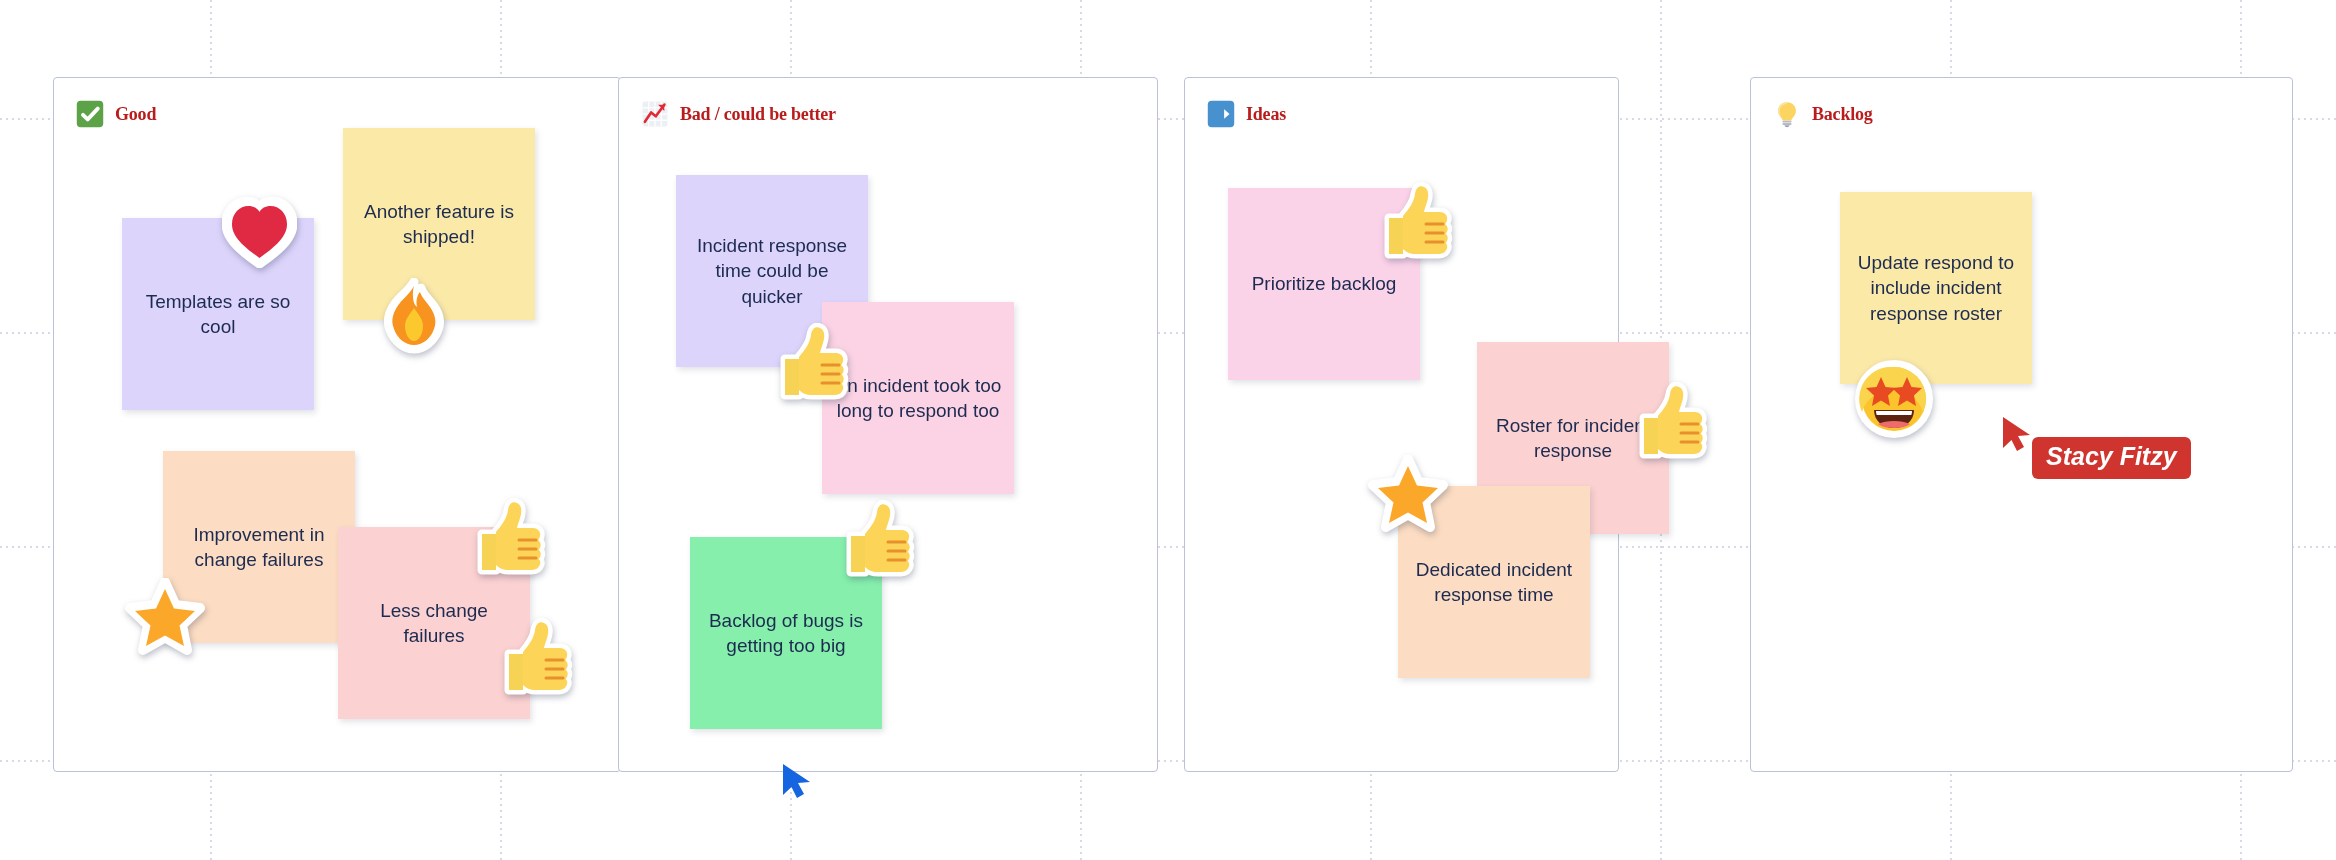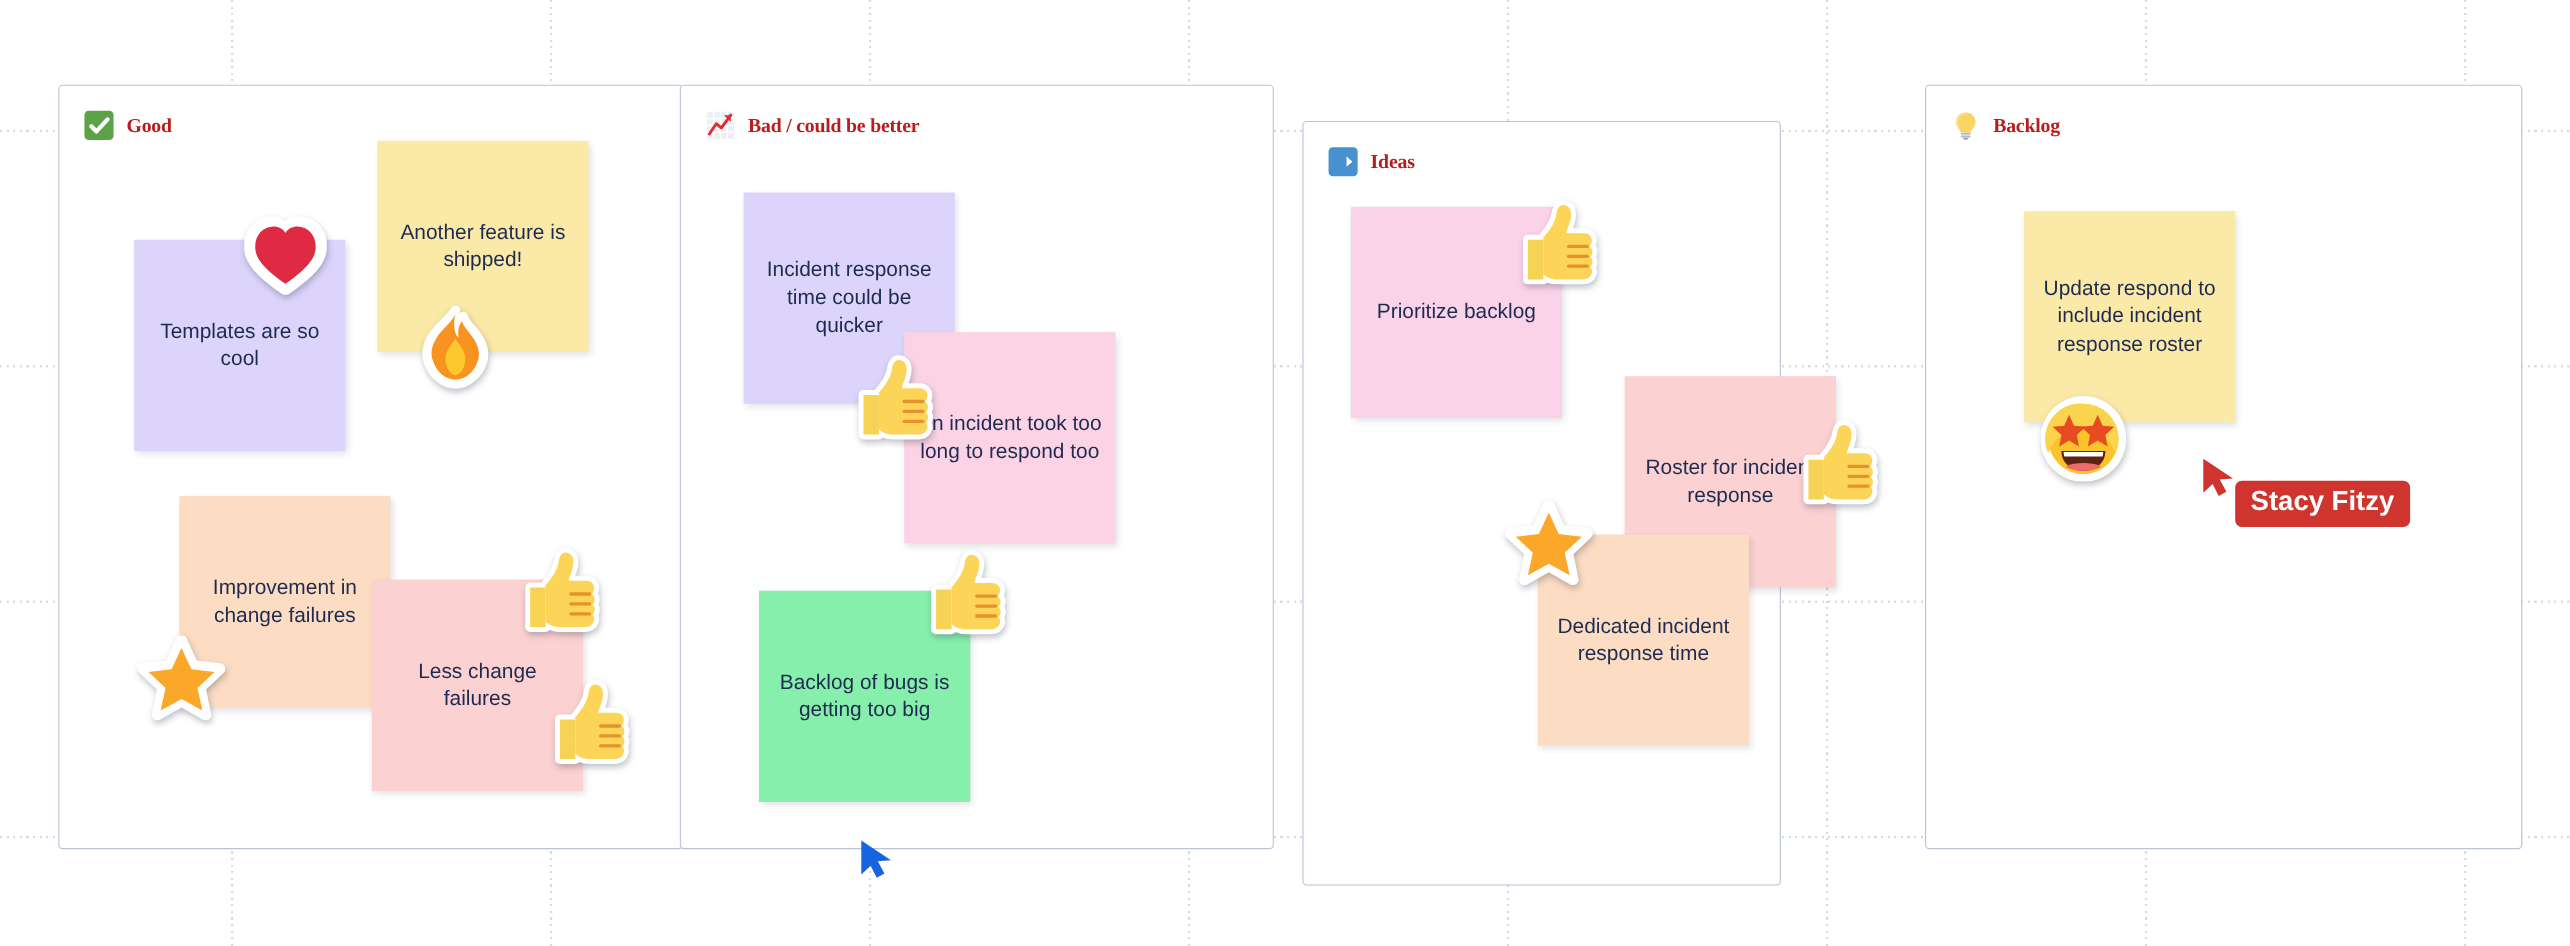--- a/index.html
+++ b/index.html
@@ -114,20 +114,21 @@
   .cursor-label {
     margin-left: -2px;
     margin-top: 22px;
     border-radius: 6px;
     padding: 6px 14px 8px 14px;
     color: #ffffff;
     font-size: 25px;
     font-weight: bold;
     white-space: nowrap;
     line-height: 1.1;
+    font-style: italic;
   }
 </style>
 </head>
 <body>
 
 <div id="board-canvas" style="background-image:none;">
   <div class="grid-v" style="left:210px;"></div>
   <div class="grid-v" style="left:500px;"></div>
   <div class="grid-v" style="left:790px;"></div>
   <div class="grid-v" style="left:1080px;"></div>
@@ -167,21 +168,21 @@
           <line x1="26" y1="2" x2="26" y2="34"></line>
         </g>
         <polyline points="5,28 13,16 19,21 30,6" fill="none" stroke="#df2b33" stroke-width="3.4" stroke-linecap="round" stroke-linejoin="round"></polyline>
         <polygon points="30,6 22,6 30,14" fill="#df2b33"></polygon>
       </svg>
     </span>
     <span class="column-title">Bad / could be better</span>
   </div>
 </div>
 
-<div class="column" style="left:1184px; top:77px; width:435px; height:695px;margin-top:33px;">
+<div class="column" style="left:1184px; top:77px; width:435px; height:695px;">
   <div class="column-header">
     <span class="col-emoji">
       <svg class="col-emoji" viewBox="0 0 36 36">
         <rect x="1" y="1" width="34" height="34" rx="5" fill="#4691ce"></rect>
         <path d="M9 18 h13 v-6 l7 6 -7 6 v-6 z" fill="#ffffff"></path>
       </svg>
     </span>
     <span class="column-title">Ideas</span>
   </div>
 </div>

